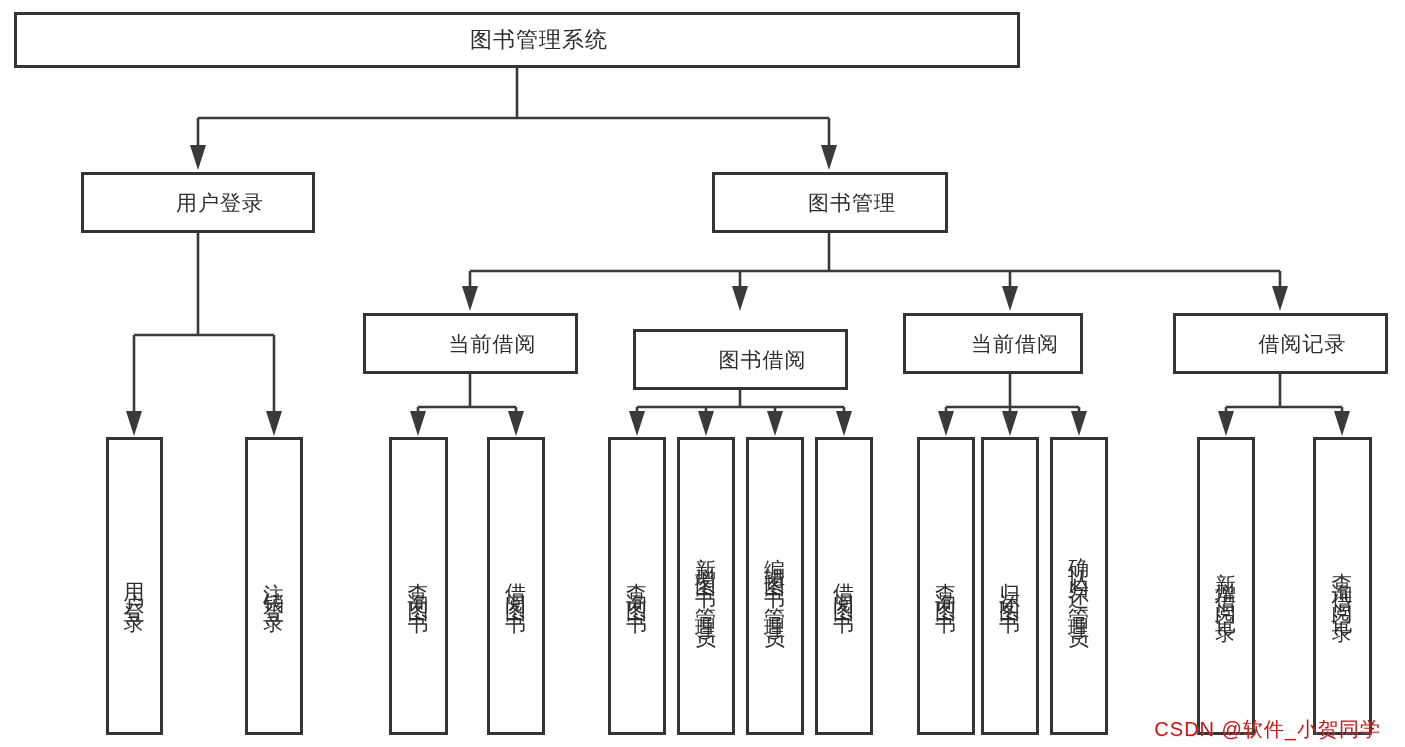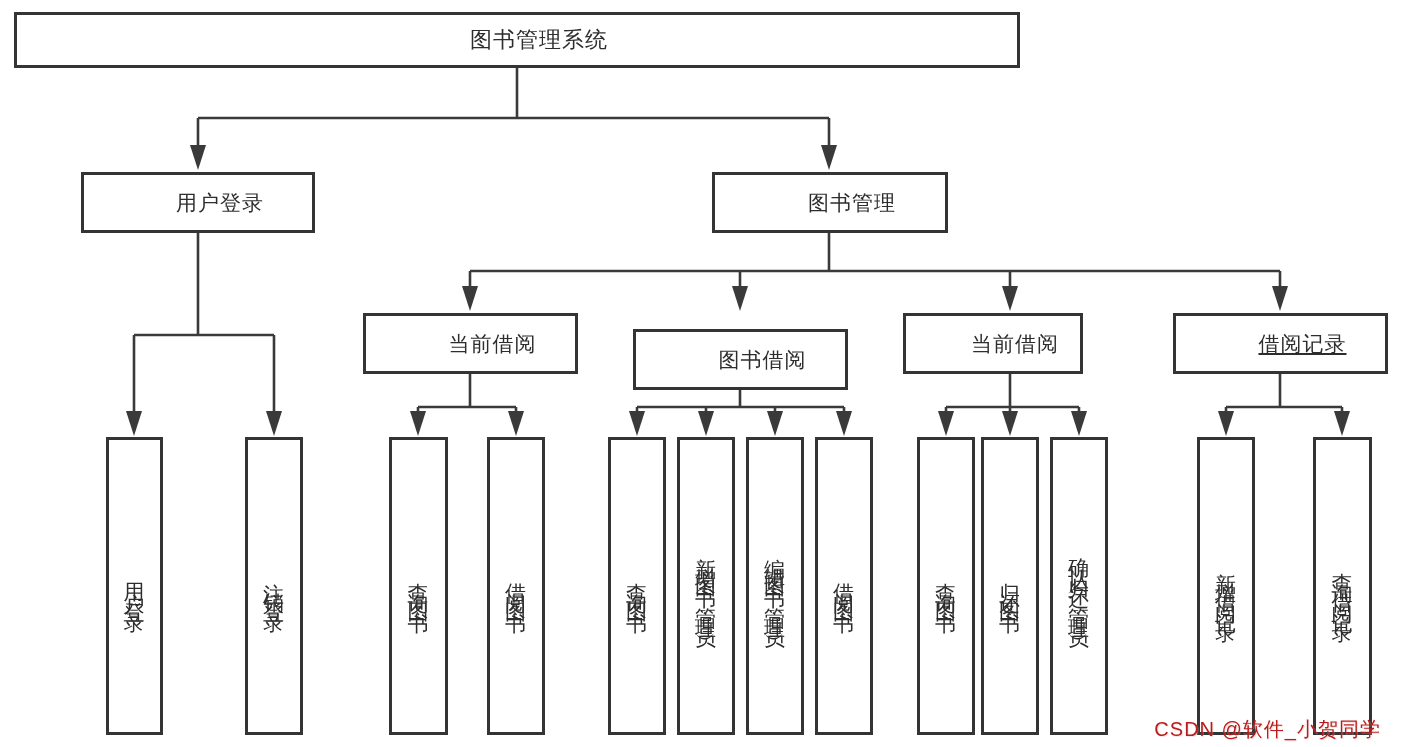--- a/index.html
+++ b/index.html
@@ -68,21 +68,21 @@
 </svg>
 
 <div class="node hnode root" style="left:14px;top:12px;width:1006px;height:56px;">图书管理系统</div>
 
 <div class="node hnode" style="left:81px;top:172px;width:234px;height:61px;">用户登录</div>
 <div class="node hnode" style="left:712px;top:172px;width:236px;height:61px;">图书管理</div>
 
 <div class="node hnode" style="left:363px;top:313px;width:215px;height:61px;">当前借阅</div>
 <div class="node hnode" style="left:633px;top:313px;width:215px;height:61px;margin-top:16px;">图书借阅</div>
 <div class="node hnode" style="left:903px;top:313px;width:180px;height:61px;">当前借阅</div>
-<div class="node hnode" style="left:1173px;top:313px;width:215px;height:61px;text-decoration:underline;">借阅记录</div>
+<div class="node hnode" style="left:1173px;top:313px;width:215px;height:61px;">借阅记录</div>
 
 <div class="node vnode" style="left:106px;top:437px;width:57px;height:298px;">
   <span class="vtext">用户登录</span>
 </div>
 <div class="node vnode" style="left:245px;top:437px;width:58px;height:298px;">
   <span class="vtext">注销登录</span>
 </div>
 
 <div class="node vnode" style="left:389px;top:437px;width:59px;height:298px;">
   <span class="vtext">查询图书</span>

